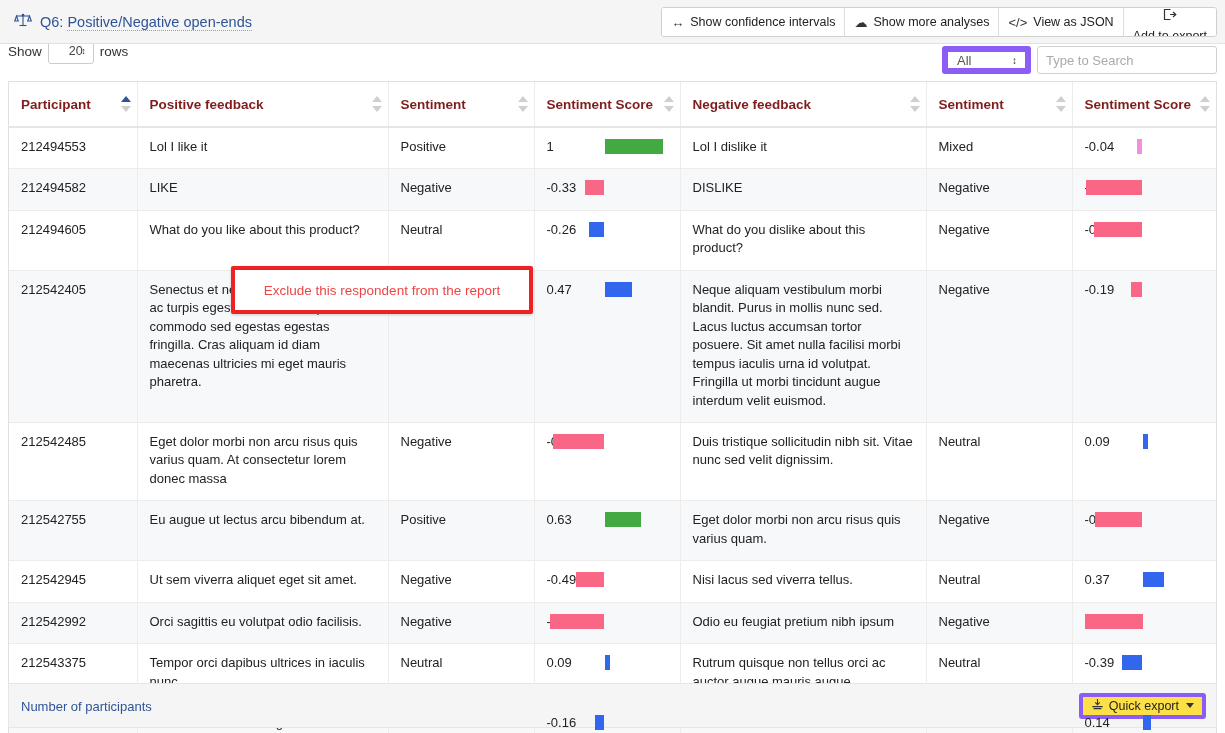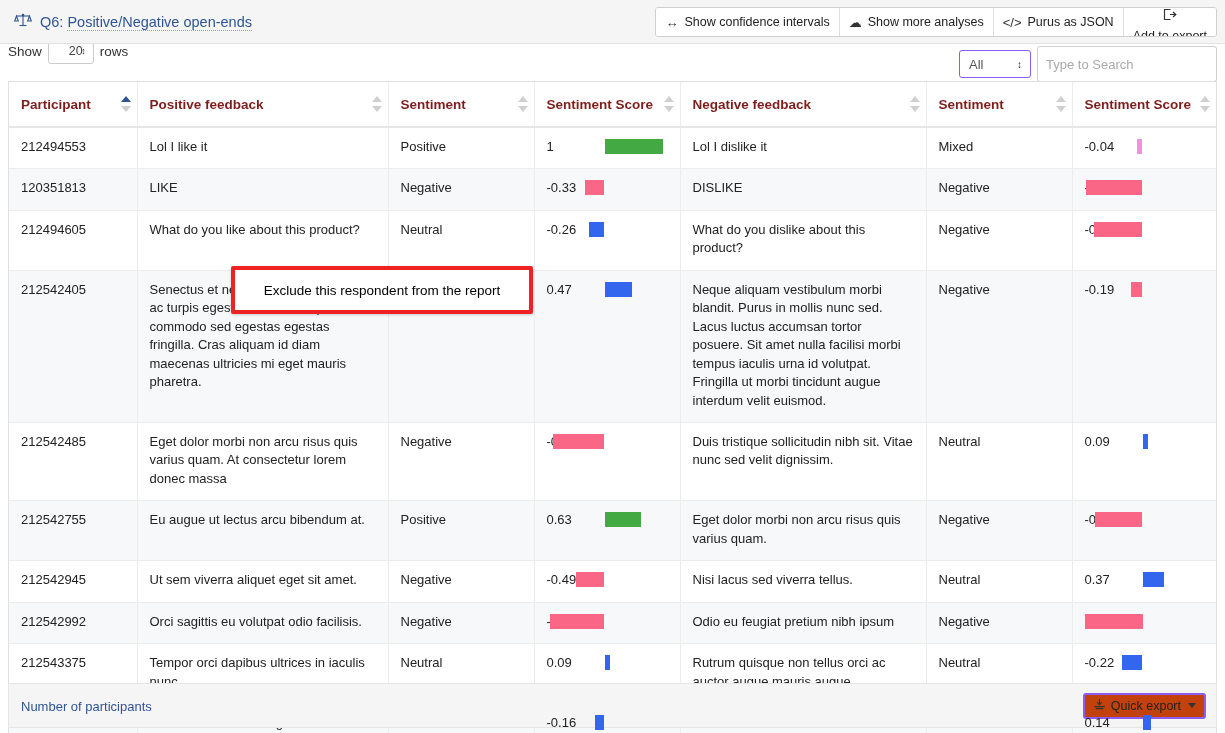--- a/index.html
+++ b/index.html
@@ -64,30 +64,30 @@
   }
   .mini-select .caret2 {
     position: absolute; right: 7px; top: 50%; transform: translateY(-50%);
     font-size: 9px; line-height: 1; color: #222;
   }
   .filter-wrap {
     position: absolute; right: 8px; top: 2px;
     display: flex; align-items: center; gap: 6px;
   }
   .filter-select {
-    position: relative; width: 72px; height: 28px;
-    border: 1px solid #8b5cf6; border-radius: 3px; background:#fff;
+    position: relative; width: 89px; height: 28px;
+    border: 6px solid #8b5cf6; border-radius: 3px; background:#fff;
     font-size: 13px; color: #555; display:flex; align-items:center; padding-left:9px;
   }
   .filter-select .caret2 {
     position: absolute; right: 8px; top:50%; transform: translateY(-50%);
     font-size: 10px; color: #222;
   }
   .search-box {
-    width: 180px; height: 36px; border: 1px solid #d0d0d0; border-radius: 3px;
+    width: 180px; height: 28px; border: 1px solid #d0d0d0; border-radius: 3px;
     background: #fff; font-size: 13px; color: #444; padding: 0 8px;
     font-family: "Liberation Sans", sans-serif; outline: none;
   }
   .search-box::placeholder { color: #aaa; }
 
   
   .table-wrap {
     position: absolute; left: 8px; top: 81px; width: 1209px;
     border: 1px solid #e0e0e0; background: #fff;
   }
@@ -141,35 +141,35 @@
     position: absolute; left: 8px; top: 683px; width: 1209px; height: 45px;
     background: #f5f5f5; border: 1px solid #e6e6e6;
   }
   .footer-label {
     position: absolute; left: 12px; top: 50%; transform: translateY(-50%);
     font-size: 13px; color: #2f5496;
   }
   .quick-export {
     position: absolute; right: 10px; top: 50%; transform: translateY(-50%);
     height: 26px; display: flex; align-items: center; gap: 5px;
-    padding: 0 8px; border: 2px solid #8b5cf6; border-radius: 3px;
-    background: #c2410c; font-size: 12.5px; color: #222; cursor: pointer;
+    padding: 0 8px; border: 4px solid #8b5cf6; border-radius: 3px;
+    background: #fde047; font-size: 12.5px; color: #222; cursor: pointer;
     font-family: "Liberation Sans", sans-serif; white-space: nowrap;
   }
   .caret-dn {
     width:0;height:0; border-left:4px solid transparent; border-right:4px solid transparent;
     border-top:5px solid #333; display:inline-block; margin-left:2px;
   }
 
   
   .tooltip {
     position: absolute; left: 231px; top: 266px; width: 302px; height: 48px;
     background: #ffffff; border: 4px solid #ee2222; border-radius: 2px;
     display: flex; align-items: center; justify-content: center;
-    font-size: 13.5px; color: #000000; z-index: 50;
+    font-size: 13.5px; color: #ef4444; z-index: 50;
     box-shadow: 0 1px 3px rgba(0,0,0,.18);
   }
 </style>
 </head>
 <body>
 
 <div class="page">
 
   <div class="titlebar">
     <div class="title-left">
@@ -192,21 +192,21 @@
       <button class="tbtn">
         <span class="gl">↔</span>
         <span>Show confidence intervals</span>
       </button>
       <button class="tbtn">
         <span class="gl">☁</span>
         <span>Show more analyses</span>
       </button>
       <button class="tbtn">
         <span class="gl">&lt;/&gt;</span>
-        <span>Purus as JSON</span>
+        <span>View as JSON</span>
       </button>
       <button class="tbtn">
         <span class="gl">
           <svg width="14" height="13" viewBox="0 0 14 13">
               <path d="M7.5 1.5H1.5v10h6" stroke="#333" stroke-width="1.2" fill="none"></path>
               <path d="M7 6.5h5.5M10 4l2.8 2.5L10 9" stroke="#333" stroke-width="1.2" fill="none"></path>
             </svg>
         </span>
         <span>Add to export</span>
       </button>
@@ -310,21 +310,21 @@
             <td><span>Lol I dislike it</span></td>
             <td><span>Mixed</span></td>
             <td class="scorecell">
               <div class="scorewrap">
                 <span class="scorenum">-0.04</span>
                 <span class="bar" style="left: 52.78px; width: 5.22px; background: rgb(244, 143, 224);"></span>
               </div>
             </td>
           </tr>
           <tr class="even">
-            <td><span>120351813</span></td>
+            <td><span>212494582</span></td>
             <td><span>LIKE</span></td>
             <td><span>Negative</span></td>
             <td class="scorecell">
               <div class="scorewrap">
                 <span class="scorenum">-0.33</span>
                 <span class="bar" style="left: 38.86px; width: 19.14px; background: rgb(250, 102, 133);"></span>
               </div>
             </td>
             <td><span>DISLIKE</span></td>
             <td><span>Negative</span></td>
@@ -456,21 +456,21 @@
             <td class="scorecell">
               <div class="scorewrap">
                 <span class="scorenum">0.09</span>
                 <span class="bar" style="left: 58px; width: 5.22px; background: rgb(51, 102, 238);"></span>
               </div>
             </td>
             <td><span>Rutrum quisque non tellus orci ac auctor augue mauris augue.</span></td>
             <td><span>Neutral</span></td>
             <td class="scorecell">
               <div class="scorewrap">
-                <span class="scorenum">-0.22</span>
+                <span class="scorenum">-0.39</span>
                 <span class="bar" style="left: 37.7px; width: 20.3px; background: rgb(51, 102, 238);"></span>
               </div>
             </td>
           </tr>
           <tr class="even">
             <td><span>212543417</span></td>
             <td><span>Vitae nunc sed velit dignissim. Sed risus pretium quam vulputate dignissim</span></td>
             <td><span>Neutral</span></td>
             <td class="scorecell">
               <div class="scorewrap">

